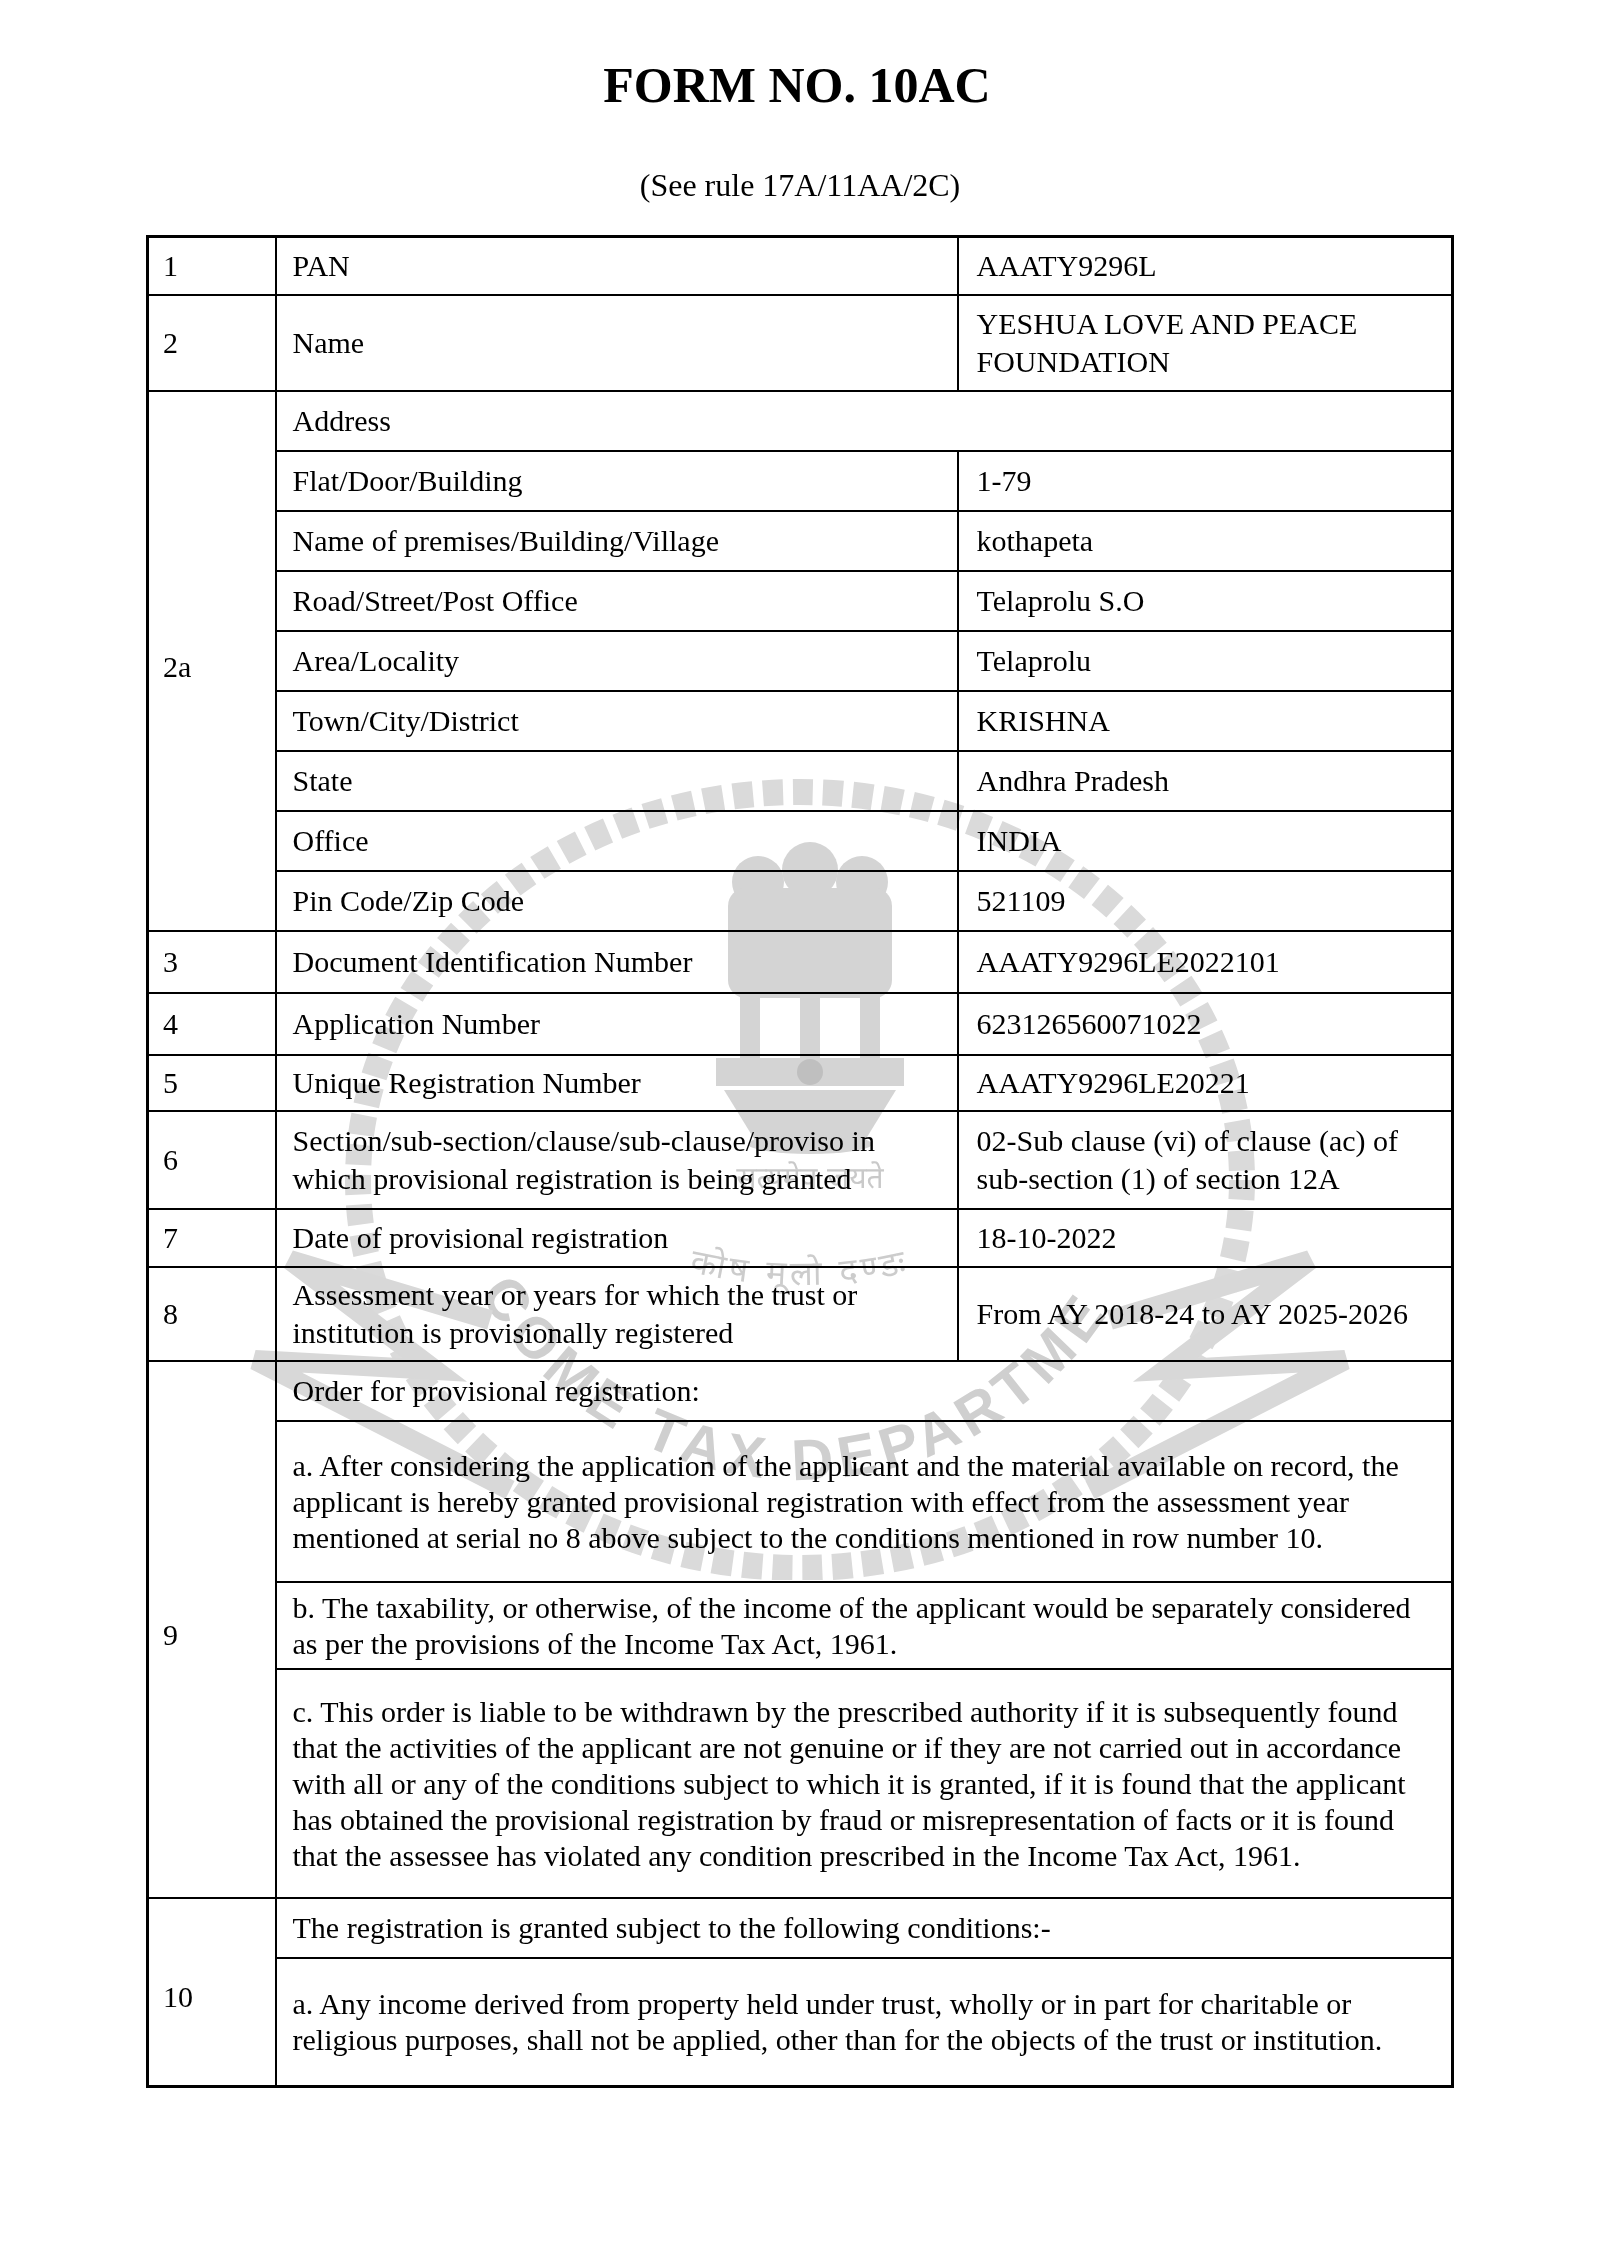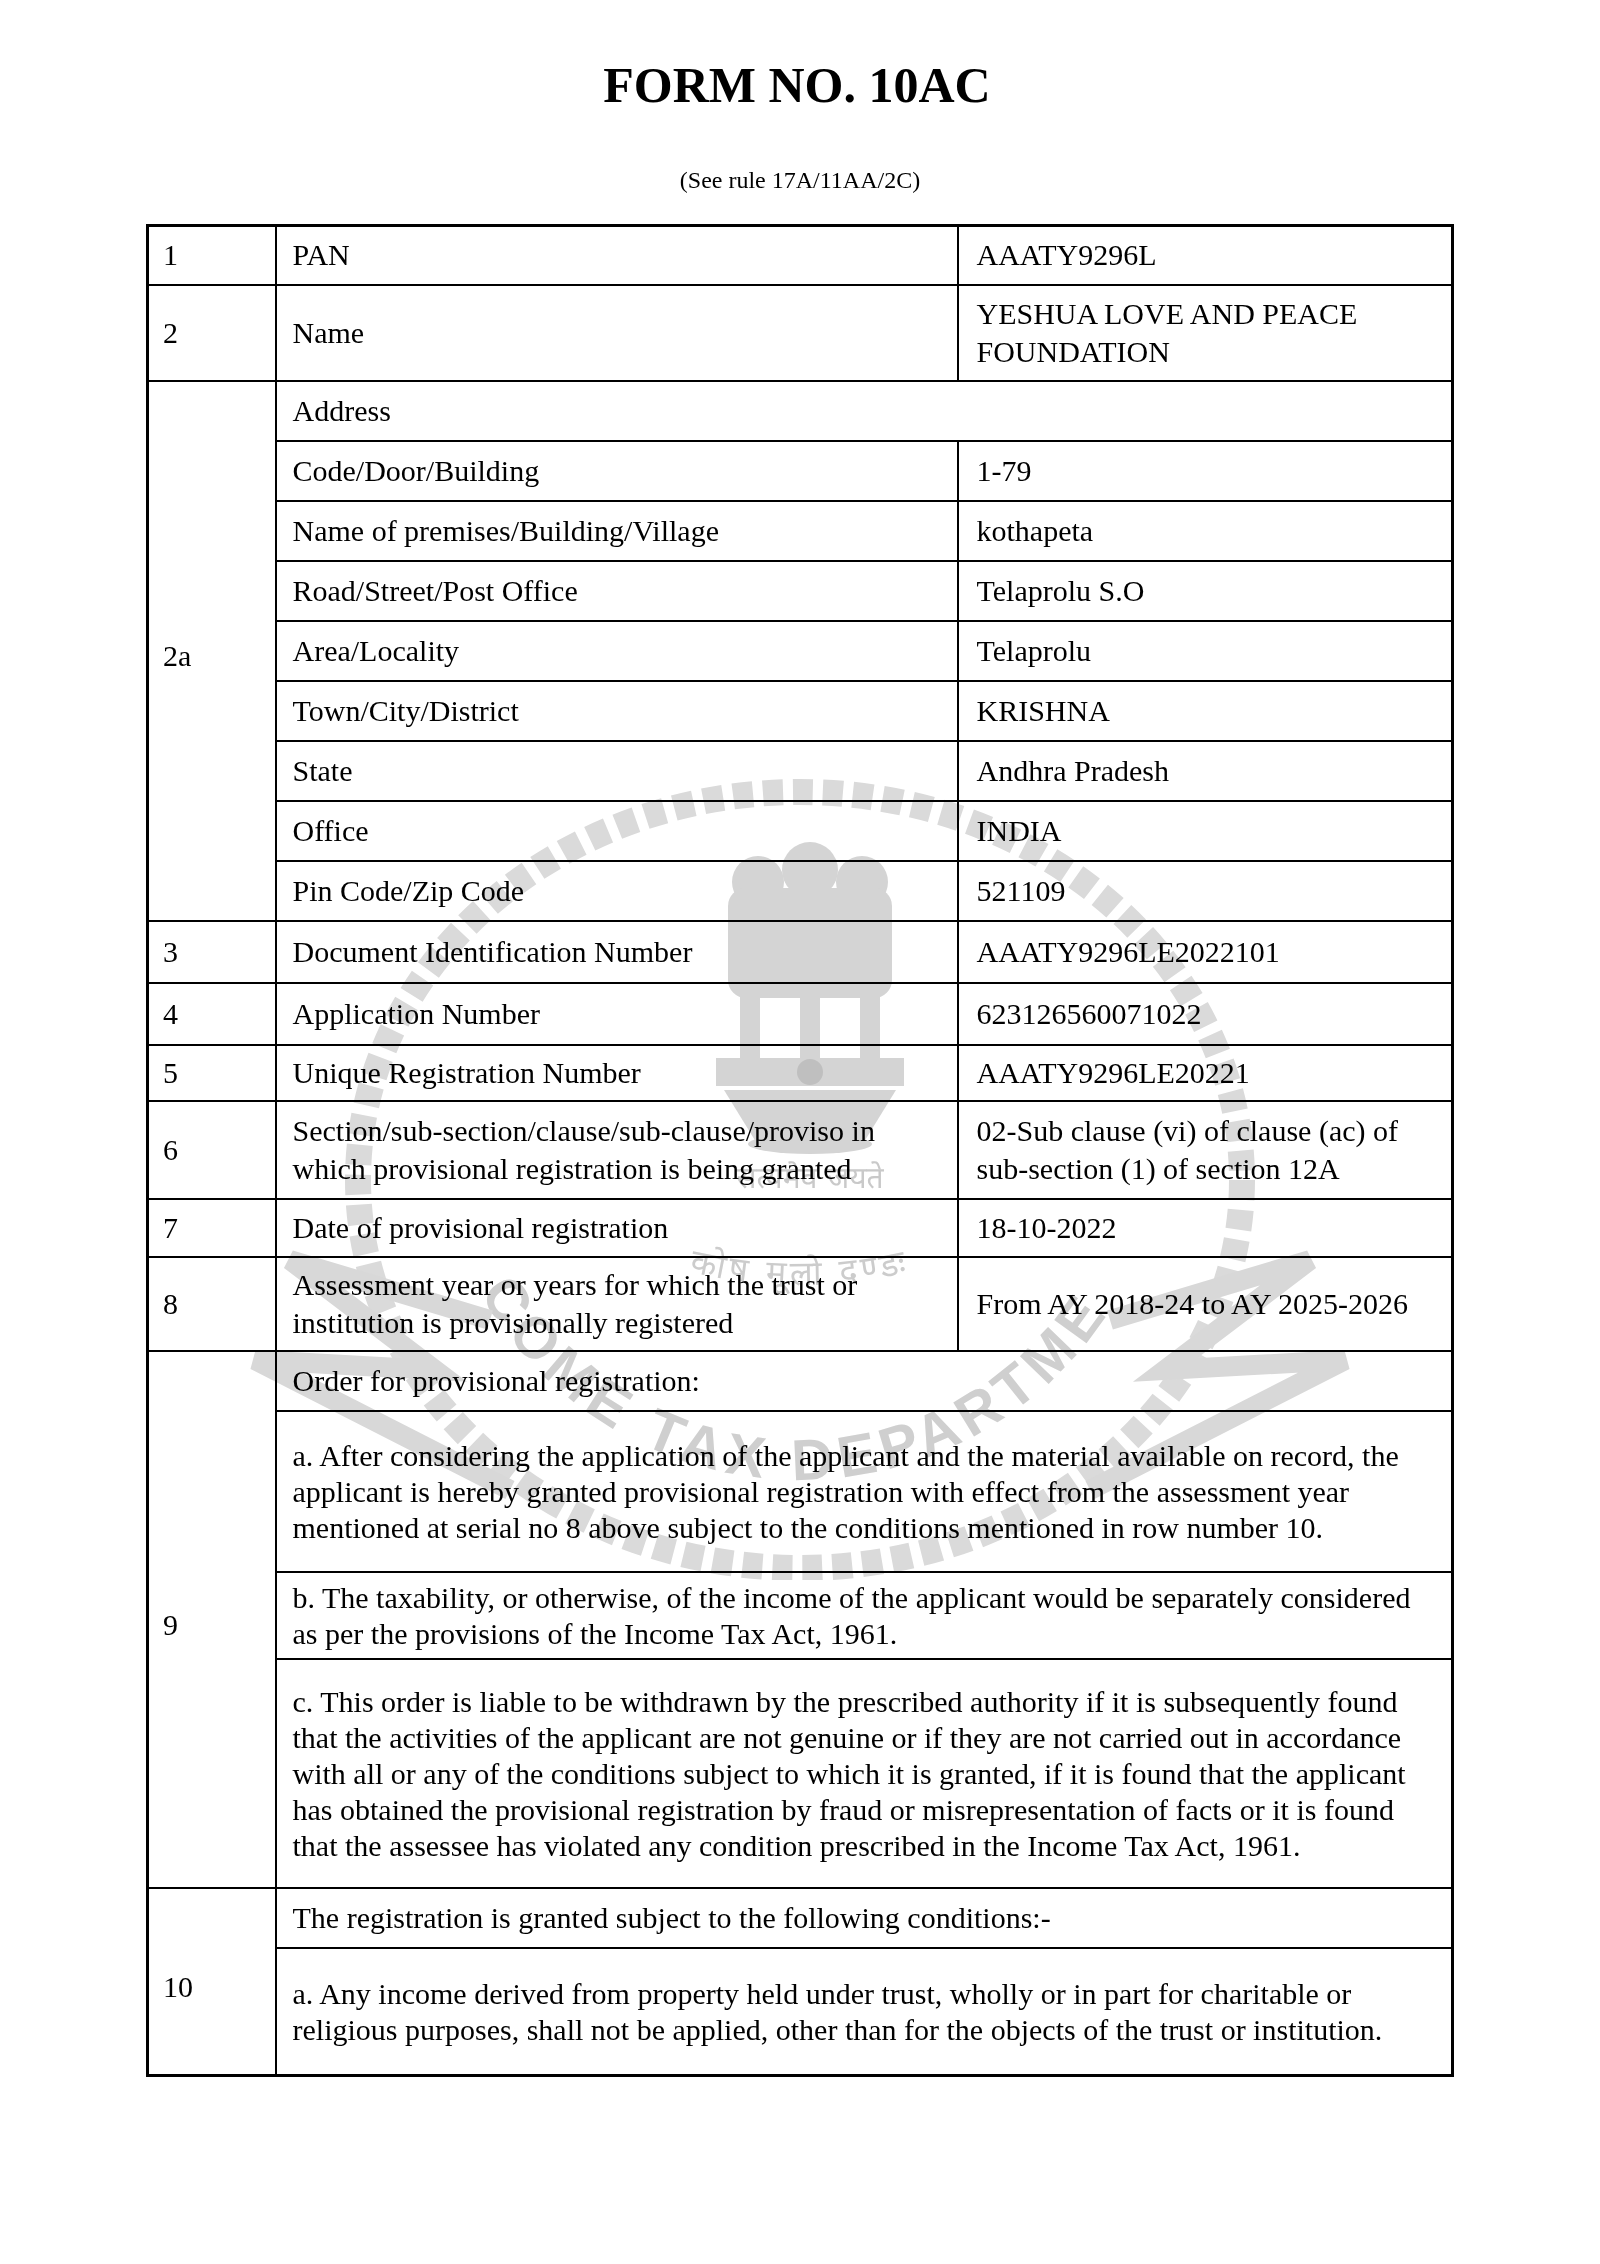--- a/index.html
+++ b/index.html
@@ -37,21 +37,21 @@
   .form-title {
     margin: 58px 6px 0 0;
     text-align: center;
     font-size: 50px;
     font-weight: bold;
     line-height: 1.1;
   }
   .form-rule {
     margin: 52px 0 0 0;
     text-align: center;
-    font-size: 24px;
+    font-size: 32px;
     line-height: 1.3;
   }
   .form-order {
     margin: 6px 0 0 0;
     text-align: center;
     font-size: 32px;
     line-height: 1.3;
   }
 
   
@@ -140,21 +140,21 @@
           <td class="lbl">Name</td>
           <td class="val">YESHUA LOVE AND PEACE FOUNDATION</td>
         </tr>
 
         <tr style="height:60px">
           <td class="sno sno-span" rowspan="9">2a</td>
           <td class="full" colspan="2">Address</td>
         </tr>
 
         <tr style="height:60px">
-          <td class="lbl">Code/Door/Building</td>
+          <td class="lbl">Flat/Door/Building</td>
           <td class="val">1-79</td>
         </tr>
         <tr style="height:60px">
           <td class="lbl">Name of premises/Building/Village</td>
           <td class="val">kothapeta</td>
         </tr>
         <tr style="height:60px">
           <td class="lbl">Road/Street/Post Office</td>
           <td class="val">Telaprolu S.O</td>
         </tr>

